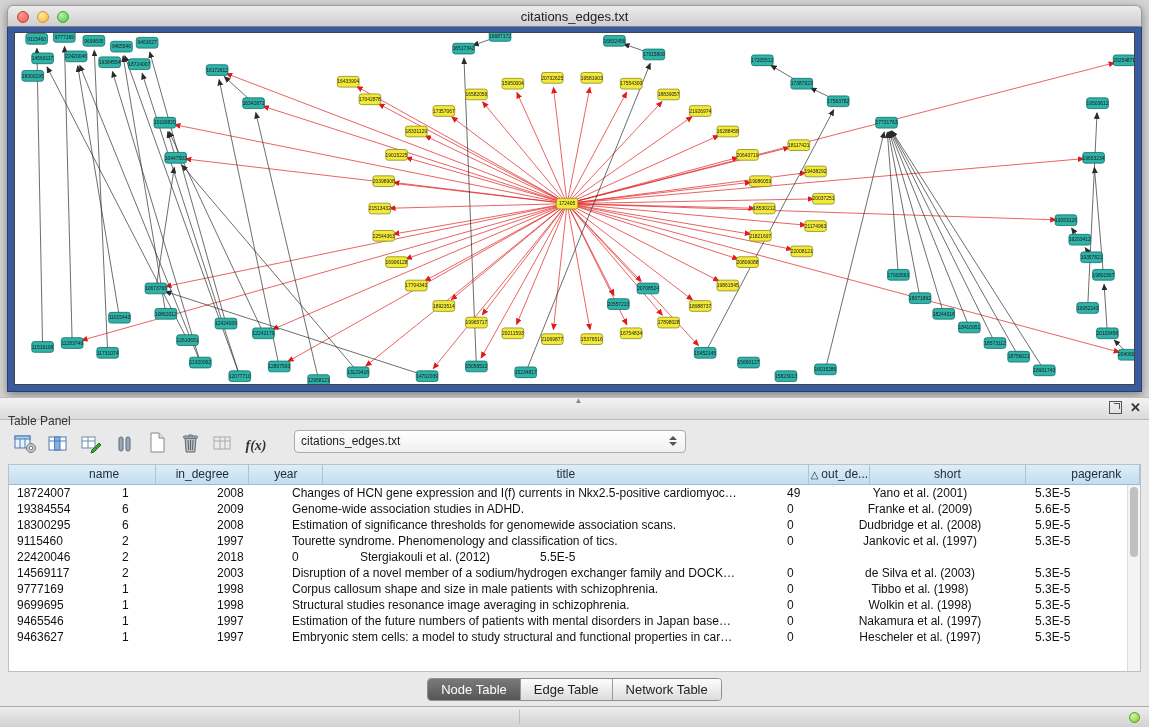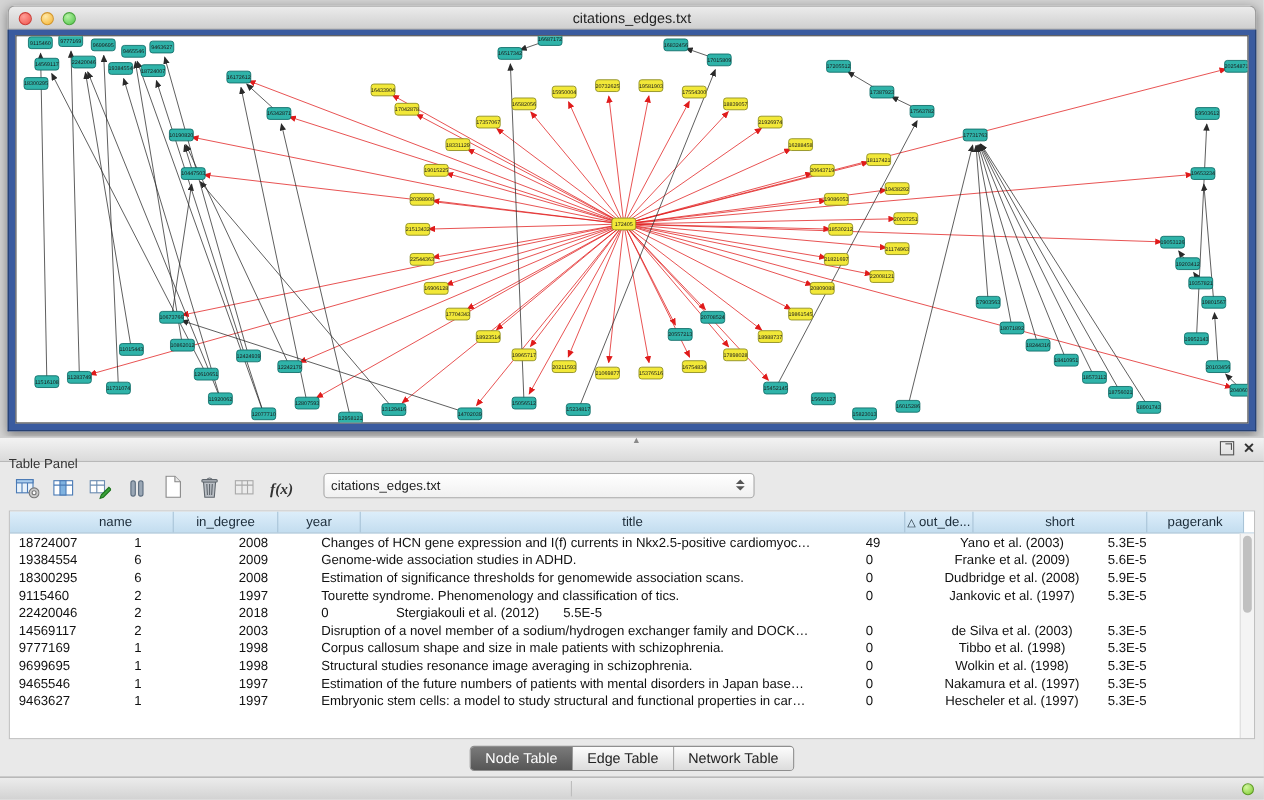--- a/index.html
+++ b/index.html
@@ -43,21 +43,21 @@
   .dd-arrows i { display:block; width:0; height:0; border-left:4px solid transparent; border-right:4px solid transparent; }
   .dd-up { border-bottom:4px solid #555; }
   .dd-down { border-top:4px solid #555; }
 
   .tablewrap { position:absolute; left:8px; right:8px; top:66px; bottom:34px; background:#fff;
     border:1px solid #c0c0c0; overflow:hidden; }
   .thead { display:flex; height:20px; background:linear-gradient(#ddeefa,#c3ddef); border-bottom:1px solid #9cbbd2;padding-left:44px; }
   .hcell { font-size:12px; color:#1b2b38; text-align:center; line-height:19px; border-right:1px solid #a9c4d7;
     overflow:hidden; white-space:nowrap; }
   .sortglyph { font-size:10px; margin-right:3px; }
-  .c0{width:105px;} .c1{width:95px;} .c2{width:75px;} .c3{width:495px;} .c4{width:62px;} .c5{width:158px;} .c6{width:88px;}
+  .c0{width:105px;} .c1{width:95px;} .c2{width:75px;} .c3{width:495px;} .c4{width:62px;} .c5{width:158px;} .c6{width:88px;margin-left:28px;}
   .hfill { flex:1; background:#fff; border-right:none; }
   .trow { display:flex; height:16px; }
   .cell { font-size:12px; color:#111; line-height:16px; padding-left:8px; overflow:hidden; white-space:nowrap; }
   .trow .c5 { text-align:center; padding-left:0; }
   .vscroll { position:absolute; right:0; top:20px; bottom:0; width:13px; background:#f4f4f4; border-left:1px solid #ddd; }
   .vthumb { position:absolute; left:2px; right:2px; top:2px; height:70px; border-radius:5px; background:#c0c0c0; }
 
   .tabsrow { position:absolute; left:0; right:0; bottom:5px; display:flex; justify-content:center; }
   .tabgroup { display:inline-flex; border:1px solid #8f8f8f; border-radius:4px; overflow:hidden; }
   .tabbtn { font-size:13px; padding:3px 13px; background:linear-gradient(#fdfdfd,#dcdcdc); color:#222; border-right:1px solid #9a9a9a; }
@@ -684,21 +684,21 @@
         <div class="hcell c6"><span>pagerank</span></div>
         <div class="hcell hfill"></div>
       </div>
       <div>
           <div class="trow">
             <div class="cell c0">18724007</div>
             <div class="cell c1">1</div>
             <div class="cell c2">2008</div>
             <div class="cell c3">Changes of HCN gene expression and I(f) currents in Nkx2.5-positive cardiomyoc…</div>
             <div class="cell c4">49</div>
-            <div class="cell c5">Yano et al. (2003)</div>
+            <div class="cell c5">Yano et al. (2001)</div>
             <div class="cell c6">5.3E-5</div>
           </div>
           <div class="trow">
             <div class="cell c0">19384554</div>
             <div class="cell c1">6</div>
             <div class="cell c2">2009</div>
             <div class="cell c3">Genome-wide association studies in ADHD.</div>
             <div class="cell c4">0</div>
             <div class="cell c5">Franke et al. (2009)</div>
             <div class="cell c6">5.6E-5</div>

